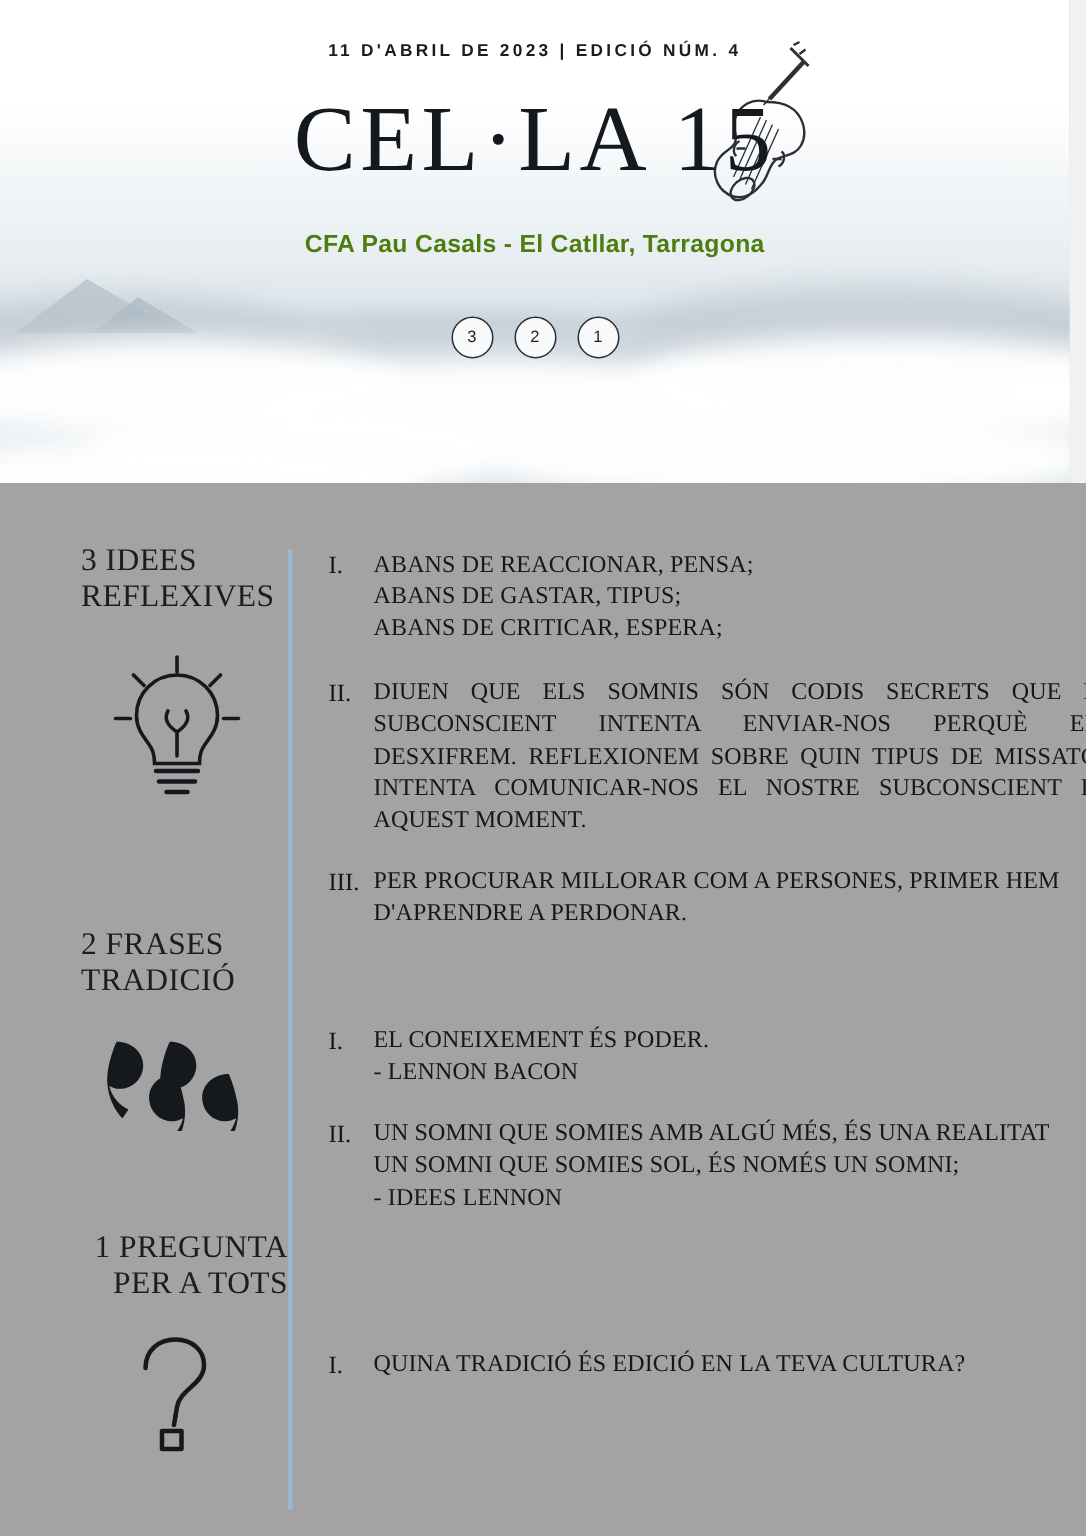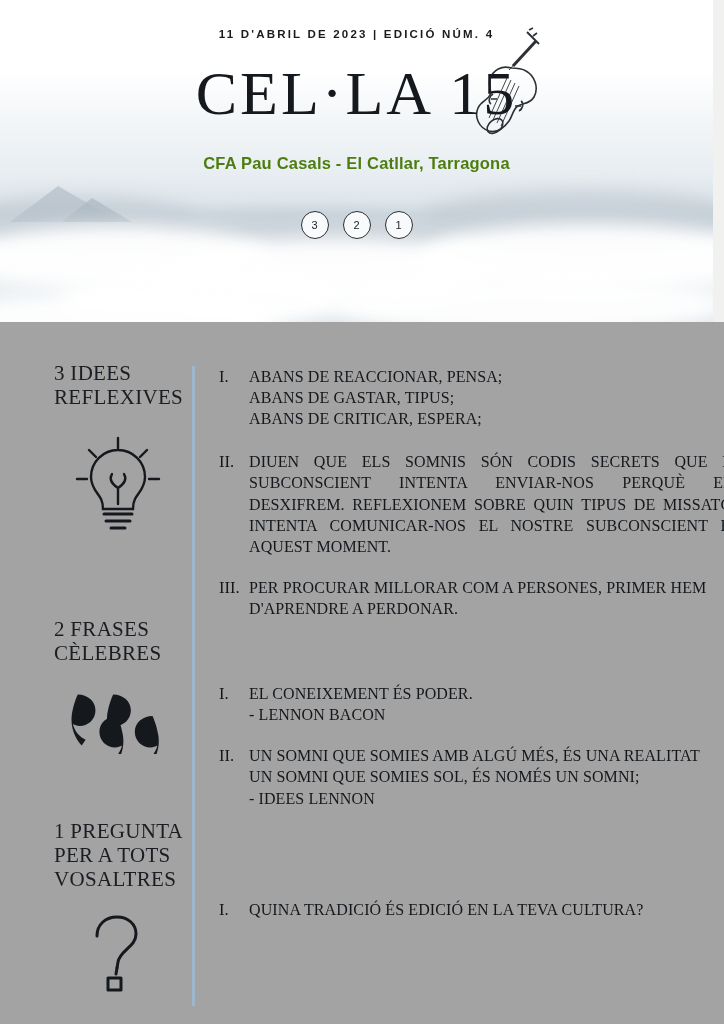--- a/index.html
+++ b/index.html
@@ -167,21 +167,21 @@
 
   .sec-head {
     font-family: "Liberation Serif", serif;
     font-size: 21px;
     color: #1a1d21;
     line-height: 1.14;
     letter-spacing: .3px;
   }
   .sec-1 { margin-top: 40px; }
   .sec-2 { margin-top: 86px; }
-  .sec-3 { margin-top: 66px; }
+  .sec-3 { margin-top: 66px; text-align: right; }
 
   .glyph {
     margin-top: 26px;
     display: flex;
     justify-content: center;
     padding-right: 10px;
   }
   .glyph.quote {
     margin-top: 20px;
     justify-content: flex-start;
@@ -288,37 +288,36 @@
           <path d="M29 78 l28,0" stroke-width="3"></path>
           <path d="M31 85 l24,0" stroke-width="3"></path>
           <path d="M36 92 l14,0" stroke-width="3"></path>
           <path d="M43 68 l0,-16 M43 52 c-6,-4 -9,-9 -6,-14 M43 52 c6,-4 9,-9 6,-14"></path>
         </g>
       </svg>
     </div>
 
     <div class="sec-head sec-2">
       <span class="ln" style="display:block">2 FRASES</span>
-      <span class="ln" style="display:block">CÈLEBRES</span>
+      <span class="ln" style="display:block">TRADICIÓ</span>
     </div>
     <div class="glyph quote">
       <svg width="120" height="68" viewBox="0 0 120 68">
         <g fill="#15181c">
           <path d="M6 4 c10,0 18,7 18,16 c0,9 -7,16 -16,16 c-3,0 -5,-1 -7,-2 c2,8 7,13 13,16 l-4,6 C4,50 -2,38 0,24 C2,12 6,4 6,4 z" transform="translate(8,4)"></path>
           <path d="M6 4 c10,0 18,7 18,16 c0,9 -7,16 -16,16 c-3,0 -5,-1 -7,-2 c2,8 7,13 13,16 l-4,6 C4,50 -2,38 0,24 C2,12 6,4 6,4 z" transform="translate(44,4)"></path>
           <path d="M24 4 c-10,0 -18,7 -18,16 c0,9 7,16 16,16 c3,0 5,-1 7,-2 c-2,8 -7,13 -13,16 l4,6 C26,50 32,38 30,24 C28,12 24,4 24,4 z" transform="translate(66,26)"></path>
           <path d="M24 4 c-10,0 -18,7 -18,16 c0,9 7,16 16,16 c3,0 5,-1 7,-2 c-2,8 -7,13 -13,16 l4,6 C26,50 32,38 30,24 C28,12 24,4 24,4 z" transform="translate(30,26)"></path>
         </g>
       </svg>
     </div>
 
     <div class="sec-head sec-3">
       <span class="ln" style="display:block">1 PREGUNTA</span>
       <span class="ln" style="display:block">PER A TOTS</span>
-      <span class="ln" style="display:block">VOSALTRES</span>
     </div>
     <div class="glyph qmark">
       <svg width="74" height="80" viewBox="0 0 74 80">
         <g stroke="#15181c" stroke-width="3" fill="none" stroke-linecap="round" stroke-linejoin="round">
           <path d="M16 22 c0,-12 9,-19 20,-19 c11,0 19,7 19,17 c0,13 -16,16 -18,28 l-1,6"></path>
           <path d="M36 54 l-1,6"></path>
           <rect x="27" y="64" width="13" height="12"></rect>
         </g>
       </svg>
     </div>

